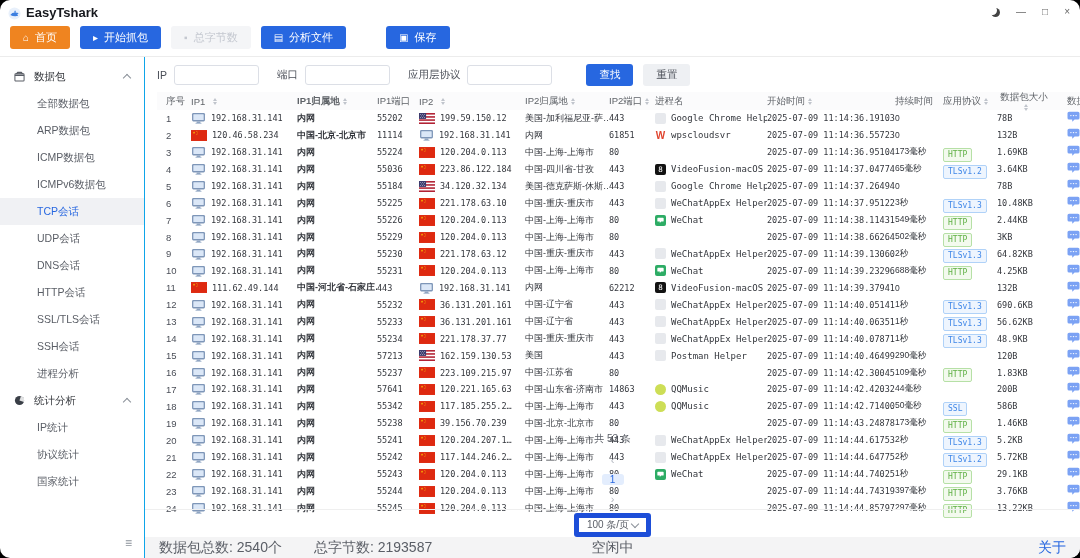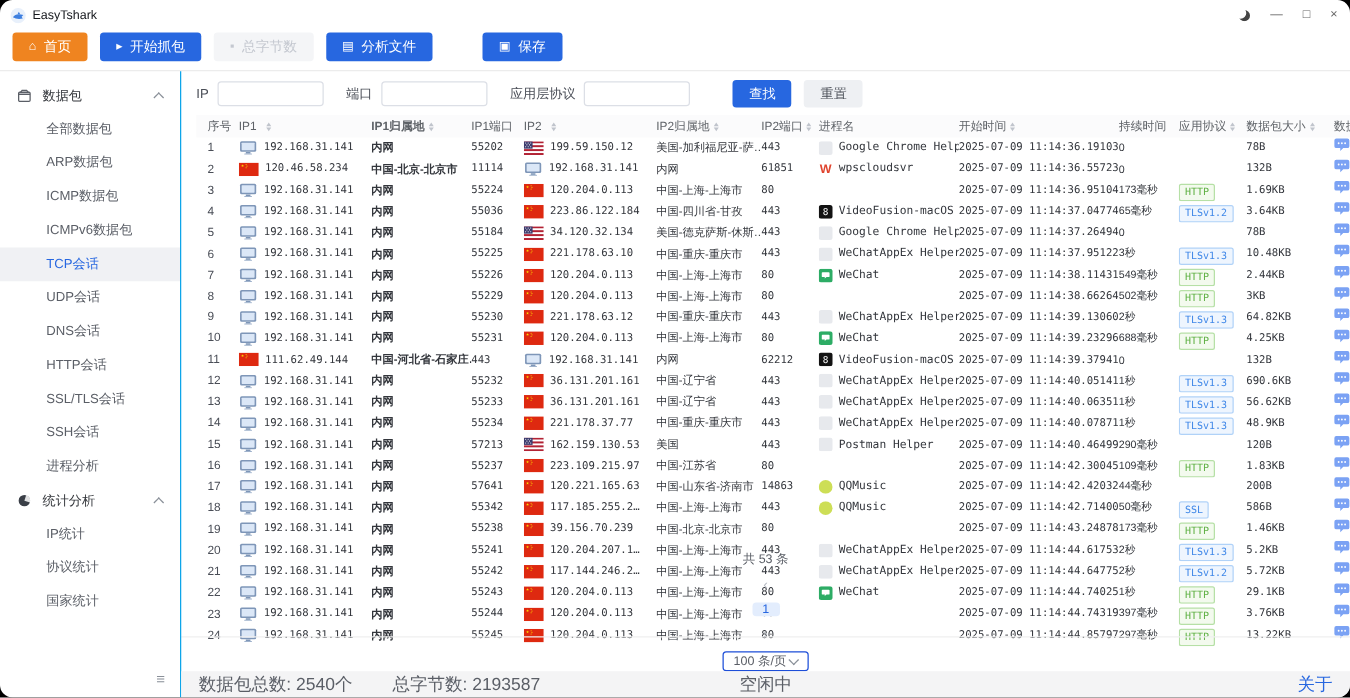--- a/index.html
+++ b/index.html
@@ -2,21 +2,21 @@
 <html><head>
 <meta charset="utf-8">
 <style>
   html,body{margin:0;padding:0;}
   body{width:1080px;height:558px;background:#000;font-family:"Liberation Sans","DejaVu Sans",sans-serif;overflow:hidden;}
   .window{width:1080px;height:558px;background:#fff;border-radius:10px;overflow:hidden;display:flex;flex-direction:column;box-sizing:border-box;}
 
   
   .titlebar{height:18px;display:flex;align-items:center;padding:3px 10px 0 8px;flex-shrink:0;}
   .logo{width:13px;height:13px;margin-right:5px;flex-shrink:0;}
-  .app-title{font-size:10px;font-weight:normal;color:#16181d;}
+  .app-title{font-size:13px;font-weight:bold;color:#16181d;}
   .win-controls{margin-left:auto;display:flex;align-items:center;gap:16px;color:#555;}
   .wc{font-size:10px;line-height:10px;cursor:pointer;color:#666;}
   .moon{width:9px;height:9px;border-radius:50%;box-shadow:inset -3px -2px 0 0 #444;display:inline-block;}
 
   
   .toolbar{display:flex;gap:10px;padding:5px 10px 7px;border-bottom:1px solid #ececec;flex-shrink:0;}
   .tbtn{height:23px;padding:0 13px;border:none;border-radius:3px;font-size:11px;color:#fff;display:flex;align-items:center;gap:6px;cursor:pointer;font-family:inherit;}
   .tbtn .ticon{font-size:10px;line-height:10px;}
   .tbtn.orange{background:#ef8420;}
   .tbtn.blue{background:#2767e0;}
@@ -58,40 +58,40 @@
   .c-no{width:34px;padding-left:9px;font-size:9.5px;color:#4a4e57;}
   .c-ip1,.c-ip2{width:106px;display:flex;align-items:center;gap:5px;}
   .c-loc1{width:80px;font-size:9px;color:#33363c;font-weight:bold;}
   .c-port1{width:42px;}
   .c-loc2{width:84px;font-size:9px;color:#33363c;}
   .c-port2{width:46px;}
   .c-proc{width:112px;display:flex;align-items:center;font-family:"DejaVu Sans Mono","DejaVu Sans",monospace;font-size:9px;color:#33363c;}
   .c-start{width:128px;}
   .c-dur{width:48px;font-size:8.5px;color:#33363c;}
   .c-proto{width:54px;}
-  .c-size{width:58px;}
+  .c-size{width:58px;flex-direction:column;}
   .c-count{flex:1;padding-left:12px;}
   .mono{font-family:"DejaVu Sans Mono","DejaVu Sans",monospace;font-size:8.5px;color:#33363c;}
   .flag{display:inline-flex;flex-shrink:0;line-height:0;}
   .badge{display:inline-block;font-size:8px;line-height:1;padding:2px 4px;border-radius:2px;border:1px solid;font-family:"DejaVu Sans Mono",monospace;}
   .badge.green{color:#5fb044;border-color:#b6e0a6;background:#f3faee;}
   .badge.blue{color:#3f87e8;border-color:#b0d2f8;background:#eef5fe;}
   .picon{width:11px;height:11px;border-radius:2px;display:inline-flex;align-items:center;justify-content:center;margin-right:5px;flex-shrink:0;}
   .picon.gray{background:#e7e9ed;}
   .picon.wps{color:#e0442e;font-weight:bold;font-size:10px;font-family:"Liberation Sans",sans-serif;}
   .picon.vf{background:#121212;color:#fff;font-size:7.5px;}
   .picon.wx{background:#2dac65;}
   .picon.qq{background:#cdde56;border-radius:50%;}
   .bubble{cursor:pointer;line-height:0;display:inline-block;}
 
   
   .tfooter{height:27px;border-top:1px solid #efefef;display:flex;align-items:center;justify-content:flex-end;padding:0 14px;gap:8px;font-size:10px;color:#5a5e66;flex-shrink:0;flex-direction:column;}
   .pg-arrow{color:#b6bac2;font-size:11px;cursor:pointer;padding:0 2px;}
   .pg-num{min-width:22px;height:19px;background:#e3edfd;color:#2767e0;border-radius:3px;display:flex;align-items:center;justify-content:center;cursor:pointer;}
-  .pg-size{height:21px;border:1px solid #1d4ed8;border-radius:3px;display:flex;align-items:center;padding:0 8px;gap:3px;cursor:pointer;background:#fff;}
+  .pg-size{height:21px;border:5px solid #1d4ed8;border-radius:3px;display:flex;align-items:center;padding:0 8px;gap:3px;cursor:pointer;background:#fff;}
   .chev-down{width:5px;height:5px;border-right:1.2px solid #8a9099;border-bottom:1.2px solid #8a9099;transform:rotate(45deg);margin-top:-3px;}
 
   
   .statusbar{height:21px;background:#f4f4f5;display:flex;align-items:center;font-size:14px;color:#5a5e66;padding:0 14px;position:relative;flex-shrink:0;}
   .statusbar .st-left{display:flex;gap:32px;}
   .st-center{position:absolute;left:50%;transform:translateX(-50%);}
   .st-about{margin-left:auto;color:#2767e0;cursor:pointer;}
 </style>
 </head>
 <body>

